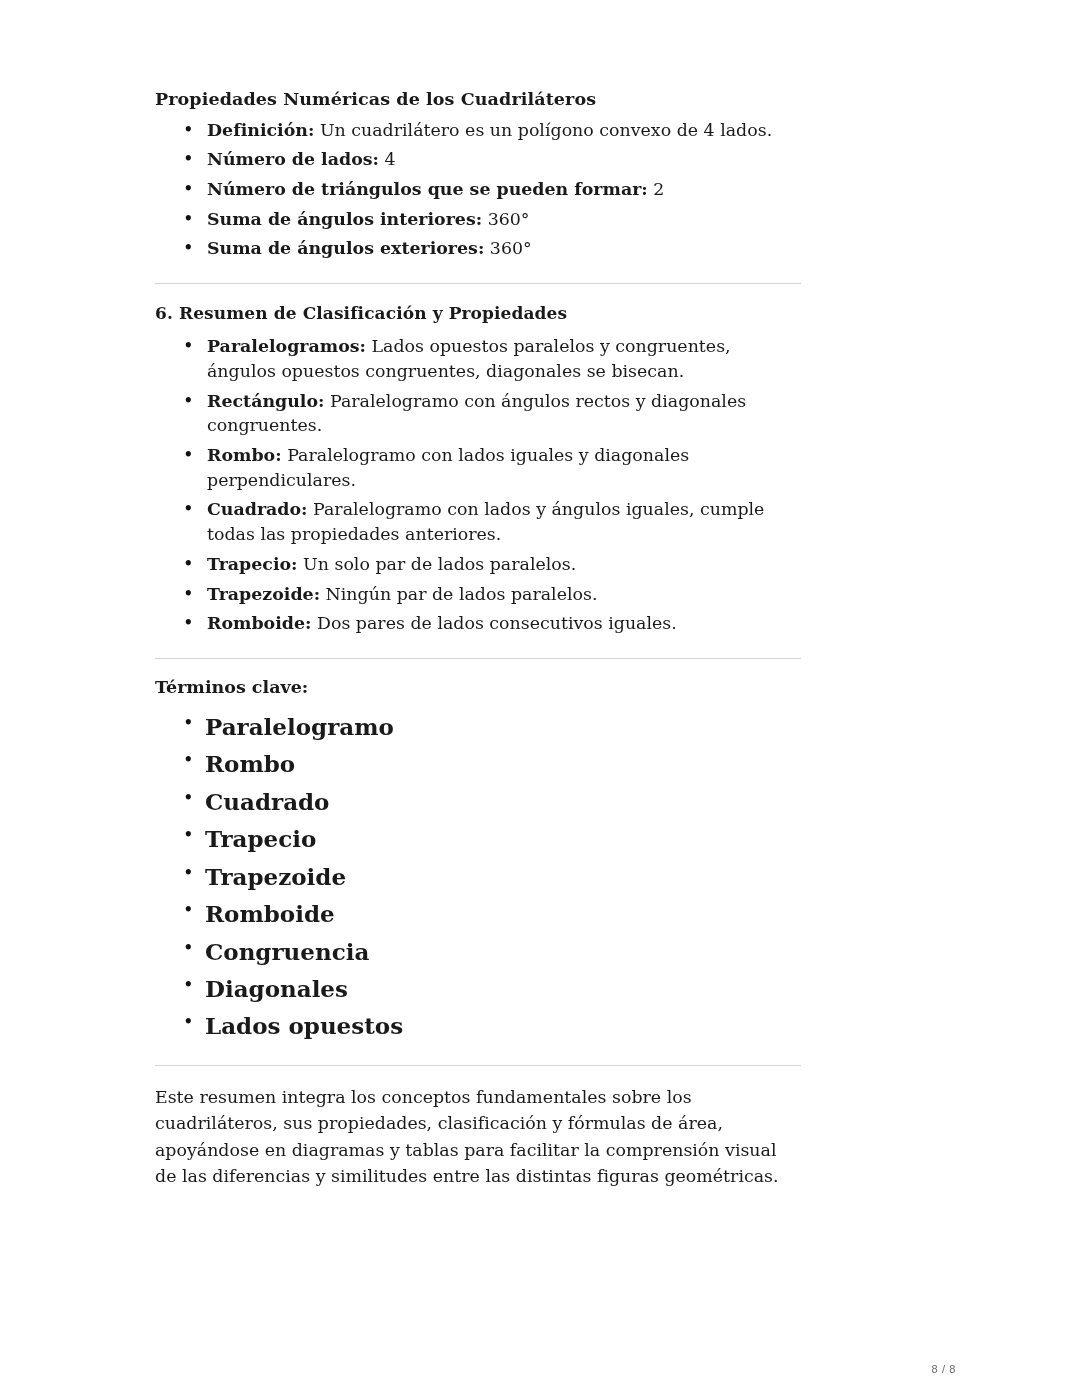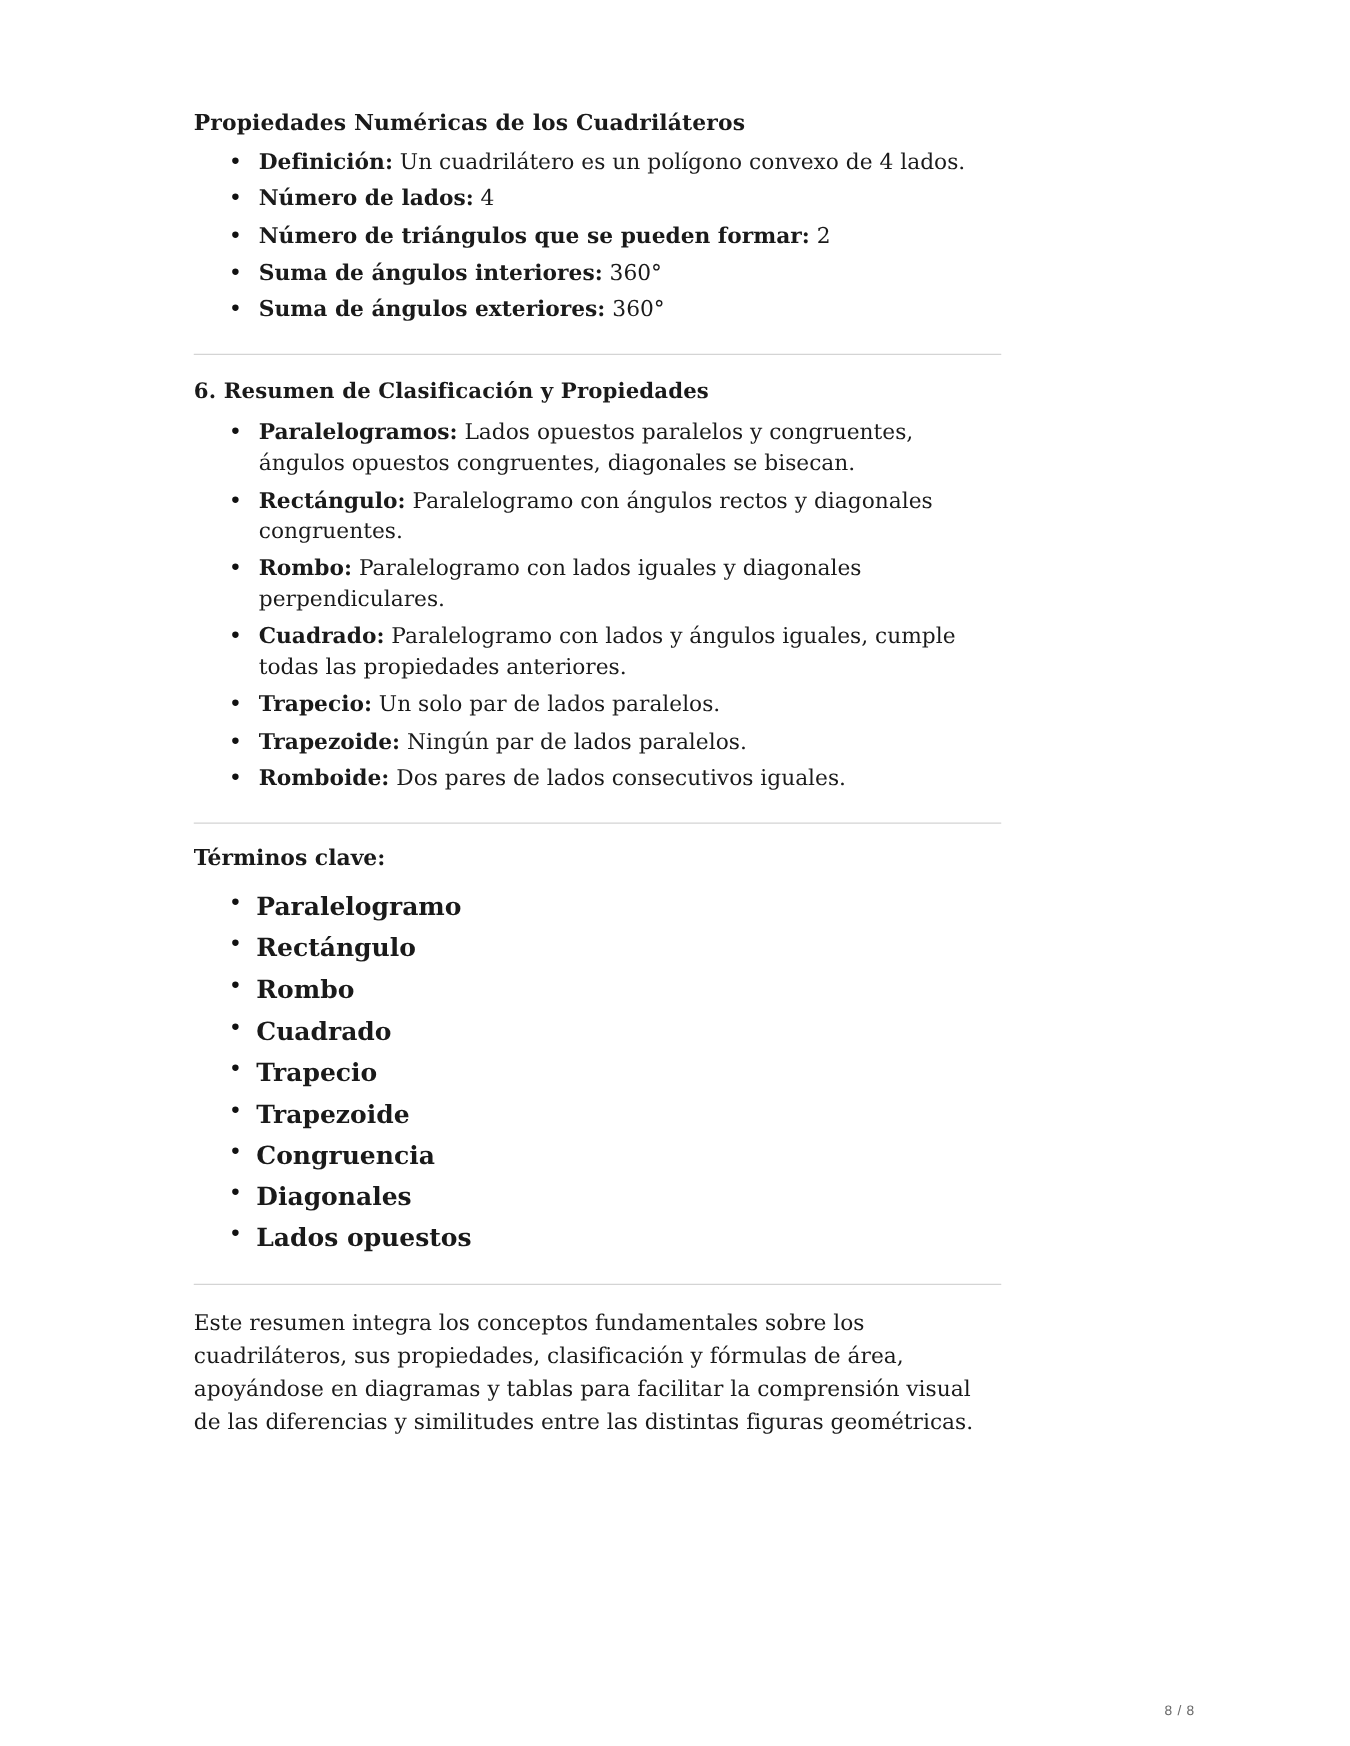--- a/index.html
+++ b/index.html
@@ -72,21 +72,21 @@
     font-size: 17.5px;
     margin: 0 0 14px 0;
   }
   ul.terms {
     margin: 0;
     padding-left: 50px;
     list-style: none;
   }
   ul.terms > li {
     position: relative;
-    font-size: 20px;
+    font-size: 23px;
     font-weight: bold;
     line-height: 1.41;
     margin: 0 0 5px 0;
   }
   ul.terms > li::before {
     content: "\2022";
     position: absolute;
     left: -22px;
     top: -1px;
     font-weight: normal;
@@ -175,25 +175,25 @@
       <span class="val">Dos pares de lados consecutivos iguales.</span>
     </li>
   </ul>
 
   <hr class="rule">
 
   <div class="terms-head">Términos clave:</div>
 
   <ul class="terms">
     <li>Paralelogramo</li>
-    <li>Rectángulo</li>
     <li>Rombo</li>
     <li>Cuadrado</li>
     <li>Trapecio</li>
     <li>Trapezoide</li>
+    <li>Romboide</li>
     <li>Congruencia</li>
     <li>Diagonales</li>
     <li>Lados opuestos</li>
   </ul>
 
   <hr class="rule">
 
   <p class="closing">Este resumen integra los conceptos fundamentales sobre los cuadriláteros, sus propiedades, clasificación y fórmulas de área, apoyándose en diagramas y tablas para facilitar la comprensión visual de las diferencias y similitudes entre las distintas figuras geométricas.</p>
 
   <div class="footer">

